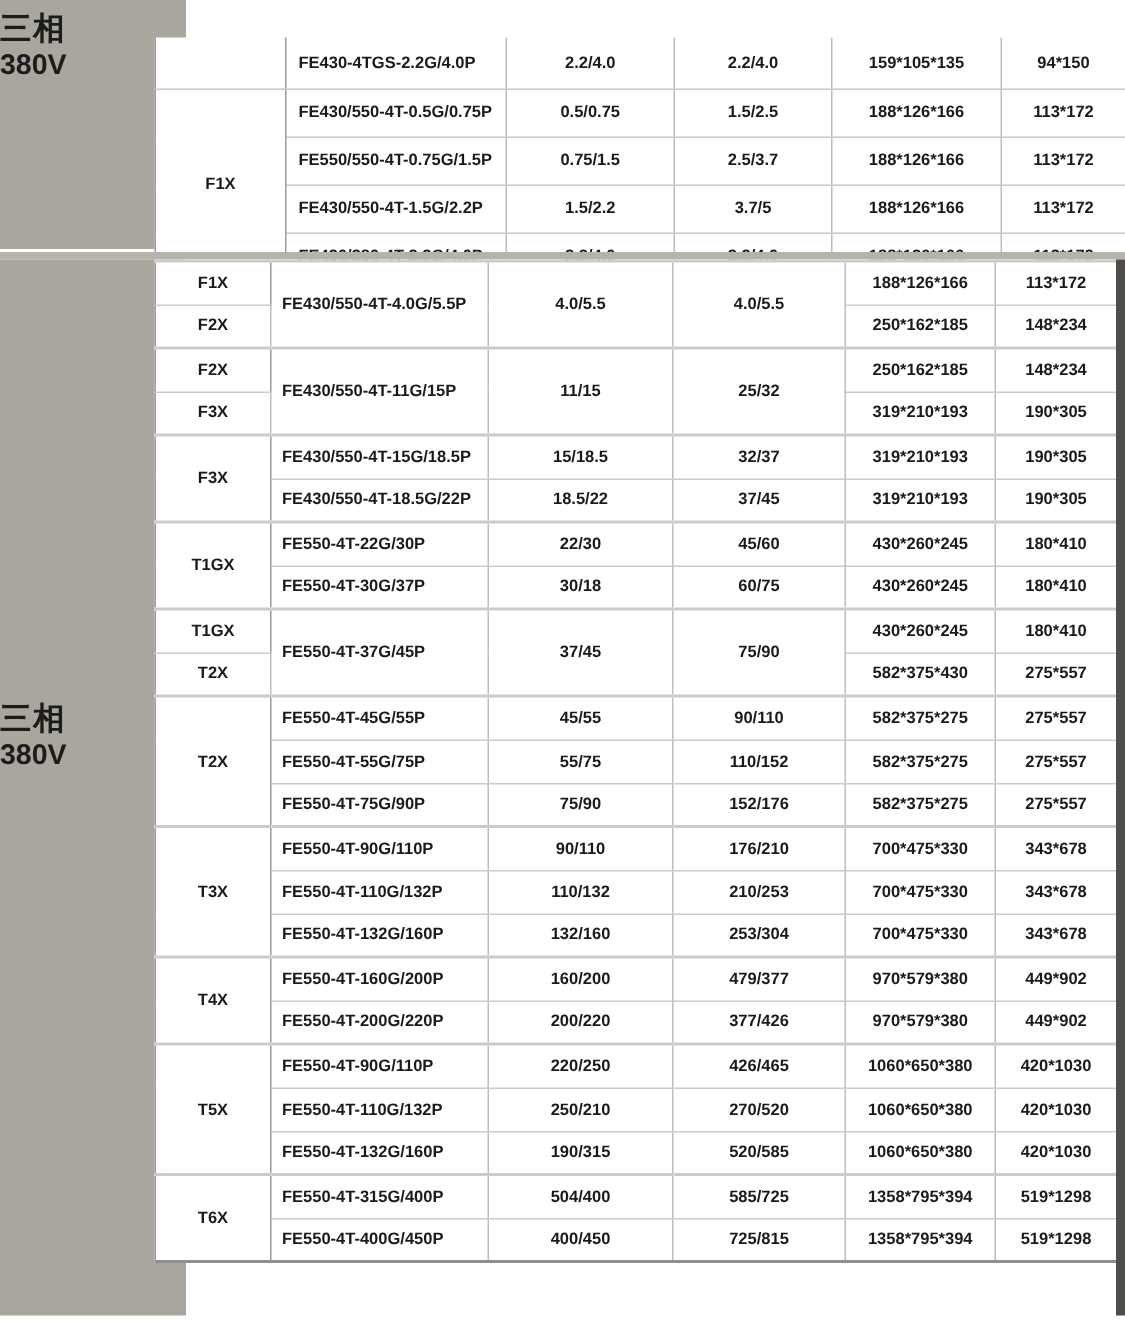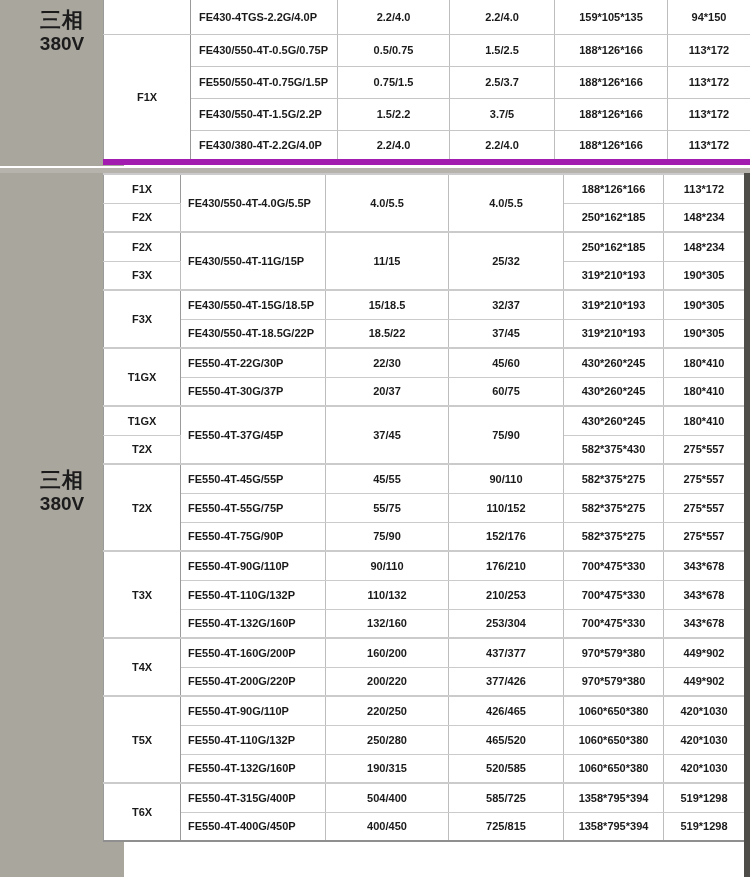--- a/index.html
+++ b/index.html
@@ -6,21 +6,21 @@
   html,body { background:#ffffff; }
   #screen {
     position:relative; width:750px; height:895px; overflow:hidden;
     background:#ffffff;
     font-family:"Liberation Sans","DejaVu Sans",sans-serif;
     color:#1a1a1a;
   }
   
   .phase-cell {
     position:absolute; left:0; width:124px; background:#a9a69e;
-    text-align:center; font-weight:bold; color:#1c1c1c;
+    font-weight:bold; color:#1c1c1c;
   }
   .phase-cell .l1 { font-size:21px; line-height:25px; letter-spacing:1px; }
   .phase-cell .l2 { font-size:19px; line-height:23px; }
   #phase-top { top:0; height:166px; padding-top:7px; }
   #phase-bottom { top:173px; height:704px; padding-top:294px; }
   
   #divider { position:absolute; left:0; top:168px; width:750px; height:5px; background:#b6b3ac; }
   
   #right-strip { position:absolute; left:744px; top:173px; width:6px; height:704px; background:#4e4d49; }
   
@@ -31,21 +31,21 @@
     padding:0 2px; overflow:hidden; white-space:nowrap;
   }
   td.col-frame { border-left-color:#9a9a9a; border-right-color:#9a9a9a; }
   td.col-model { text-align:left; }
   tr.group-start td { border-top:2px solid #8f8f8f; }
   
   #tbl-top { left:103px; top:0; width:647px; border-left:1px solid #9a9a9a; }
   #tbl-top td { height:32px; border-top-color:#c6c6c6; border-bottom-color:#c6c6c6; }
   #tbl-top tr:first-child td { border-top:none; height:34px; }
   #tbl-top td.col-model { padding-left:8px; }
-  #tbl-top { border-bottom:6px solid #a21caf; }
+  #tbl-top { border-bottom:1px solid #a21caf;margin-top:25px; }
   
   #tbl-bottom { left:103px; top:173px; width:641px;
     border-left:1px solid #9a9a9a; border-top:2px solid #8f8f8f; border-bottom:2px solid #8f8f8f; }
   #tbl-bottom td { height:29px; border-top-color:#cbcbcb; border-bottom-color:#cbcbcb; }
   #tbl-bottom td.col-model { padding-left:7px; }
 </style>
 </head>
 <body>
 
 <div id="screen">
@@ -166,21 +166,21 @@
         <tr class="group-start">
           <td class="col-frame" rowspan="2">T1GX</td>
           <td class="col-model">FE550-4T-22G/30P</td>
           <td class="col-power">22/30</td>
           <td class="col-current">45/60</td>
           <td class="col-dims">430*260*245</td>
           <td class="col-mount">180*410</td>
         </tr>
         <tr>
           <td class="col-model">FE550-4T-30G/37P</td>
-          <td class="col-power">20/37</td>
+          <td class="col-power">30/18</td>
           <td class="col-current">60/75</td>
           <td class="col-dims">430*260*245</td>
           <td class="col-mount">180*410</td>
         </tr>
         <tr class="group-start">
           <td class="col-frame">T1GX</td>
           <td class="col-model" rowspan="2">FE550-4T-37G/45P</td>
           <td class="col-power" rowspan="2">37/45</td>
           <td class="col-current" rowspan="2">75/90</td>
           <td class="col-dims">430*260*245</td>
@@ -232,43 +232,43 @@
           <td class="col-model">FE550-4T-132G/160P</td>
           <td class="col-power">132/160</td>
           <td class="col-current">253/304</td>
           <td class="col-dims">700*475*330</td>
           <td class="col-mount">343*678</td>
         </tr>
         <tr class="group-start">
           <td class="col-frame" rowspan="2">T4X</td>
           <td class="col-model">FE550-4T-160G/200P</td>
           <td class="col-power">160/200</td>
-          <td class="col-current">437/377</td>
+          <td class="col-current">479/377</td>
           <td class="col-dims">970*579*380</td>
           <td class="col-mount">449*902</td>
         </tr>
         <tr>
           <td class="col-model">FE550-4T-200G/220P</td>
           <td class="col-power">200/220</td>
           <td class="col-current">377/426</td>
           <td class="col-dims">970*579*380</td>
           <td class="col-mount">449*902</td>
         </tr>
         <tr class="group-start">
           <td class="col-frame" rowspan="3">T5X</td>
           <td class="col-model">FE550-4T-90G/110P</td>
           <td class="col-power">220/250</td>
           <td class="col-current">426/465</td>
           <td class="col-dims">1060*650*380</td>
           <td class="col-mount">420*1030</td>
         </tr>
         <tr>
           <td class="col-model">FE550-4T-110G/132P</td>
-          <td class="col-power">250/280</td>
-          <td class="col-current">465/520</td>
+          <td class="col-power">250/210</td>
+          <td class="col-current">270/520</td>
           <td class="col-dims">1060*650*380</td>
           <td class="col-mount">420*1030</td>
         </tr>
         <tr>
           <td class="col-model">FE550-4T-132G/160P</td>
           <td class="col-power">190/315</td>
           <td class="col-current">520/585</td>
           <td class="col-dims">1060*650*380</td>
           <td class="col-mount">420*1030</td>
         </tr>

